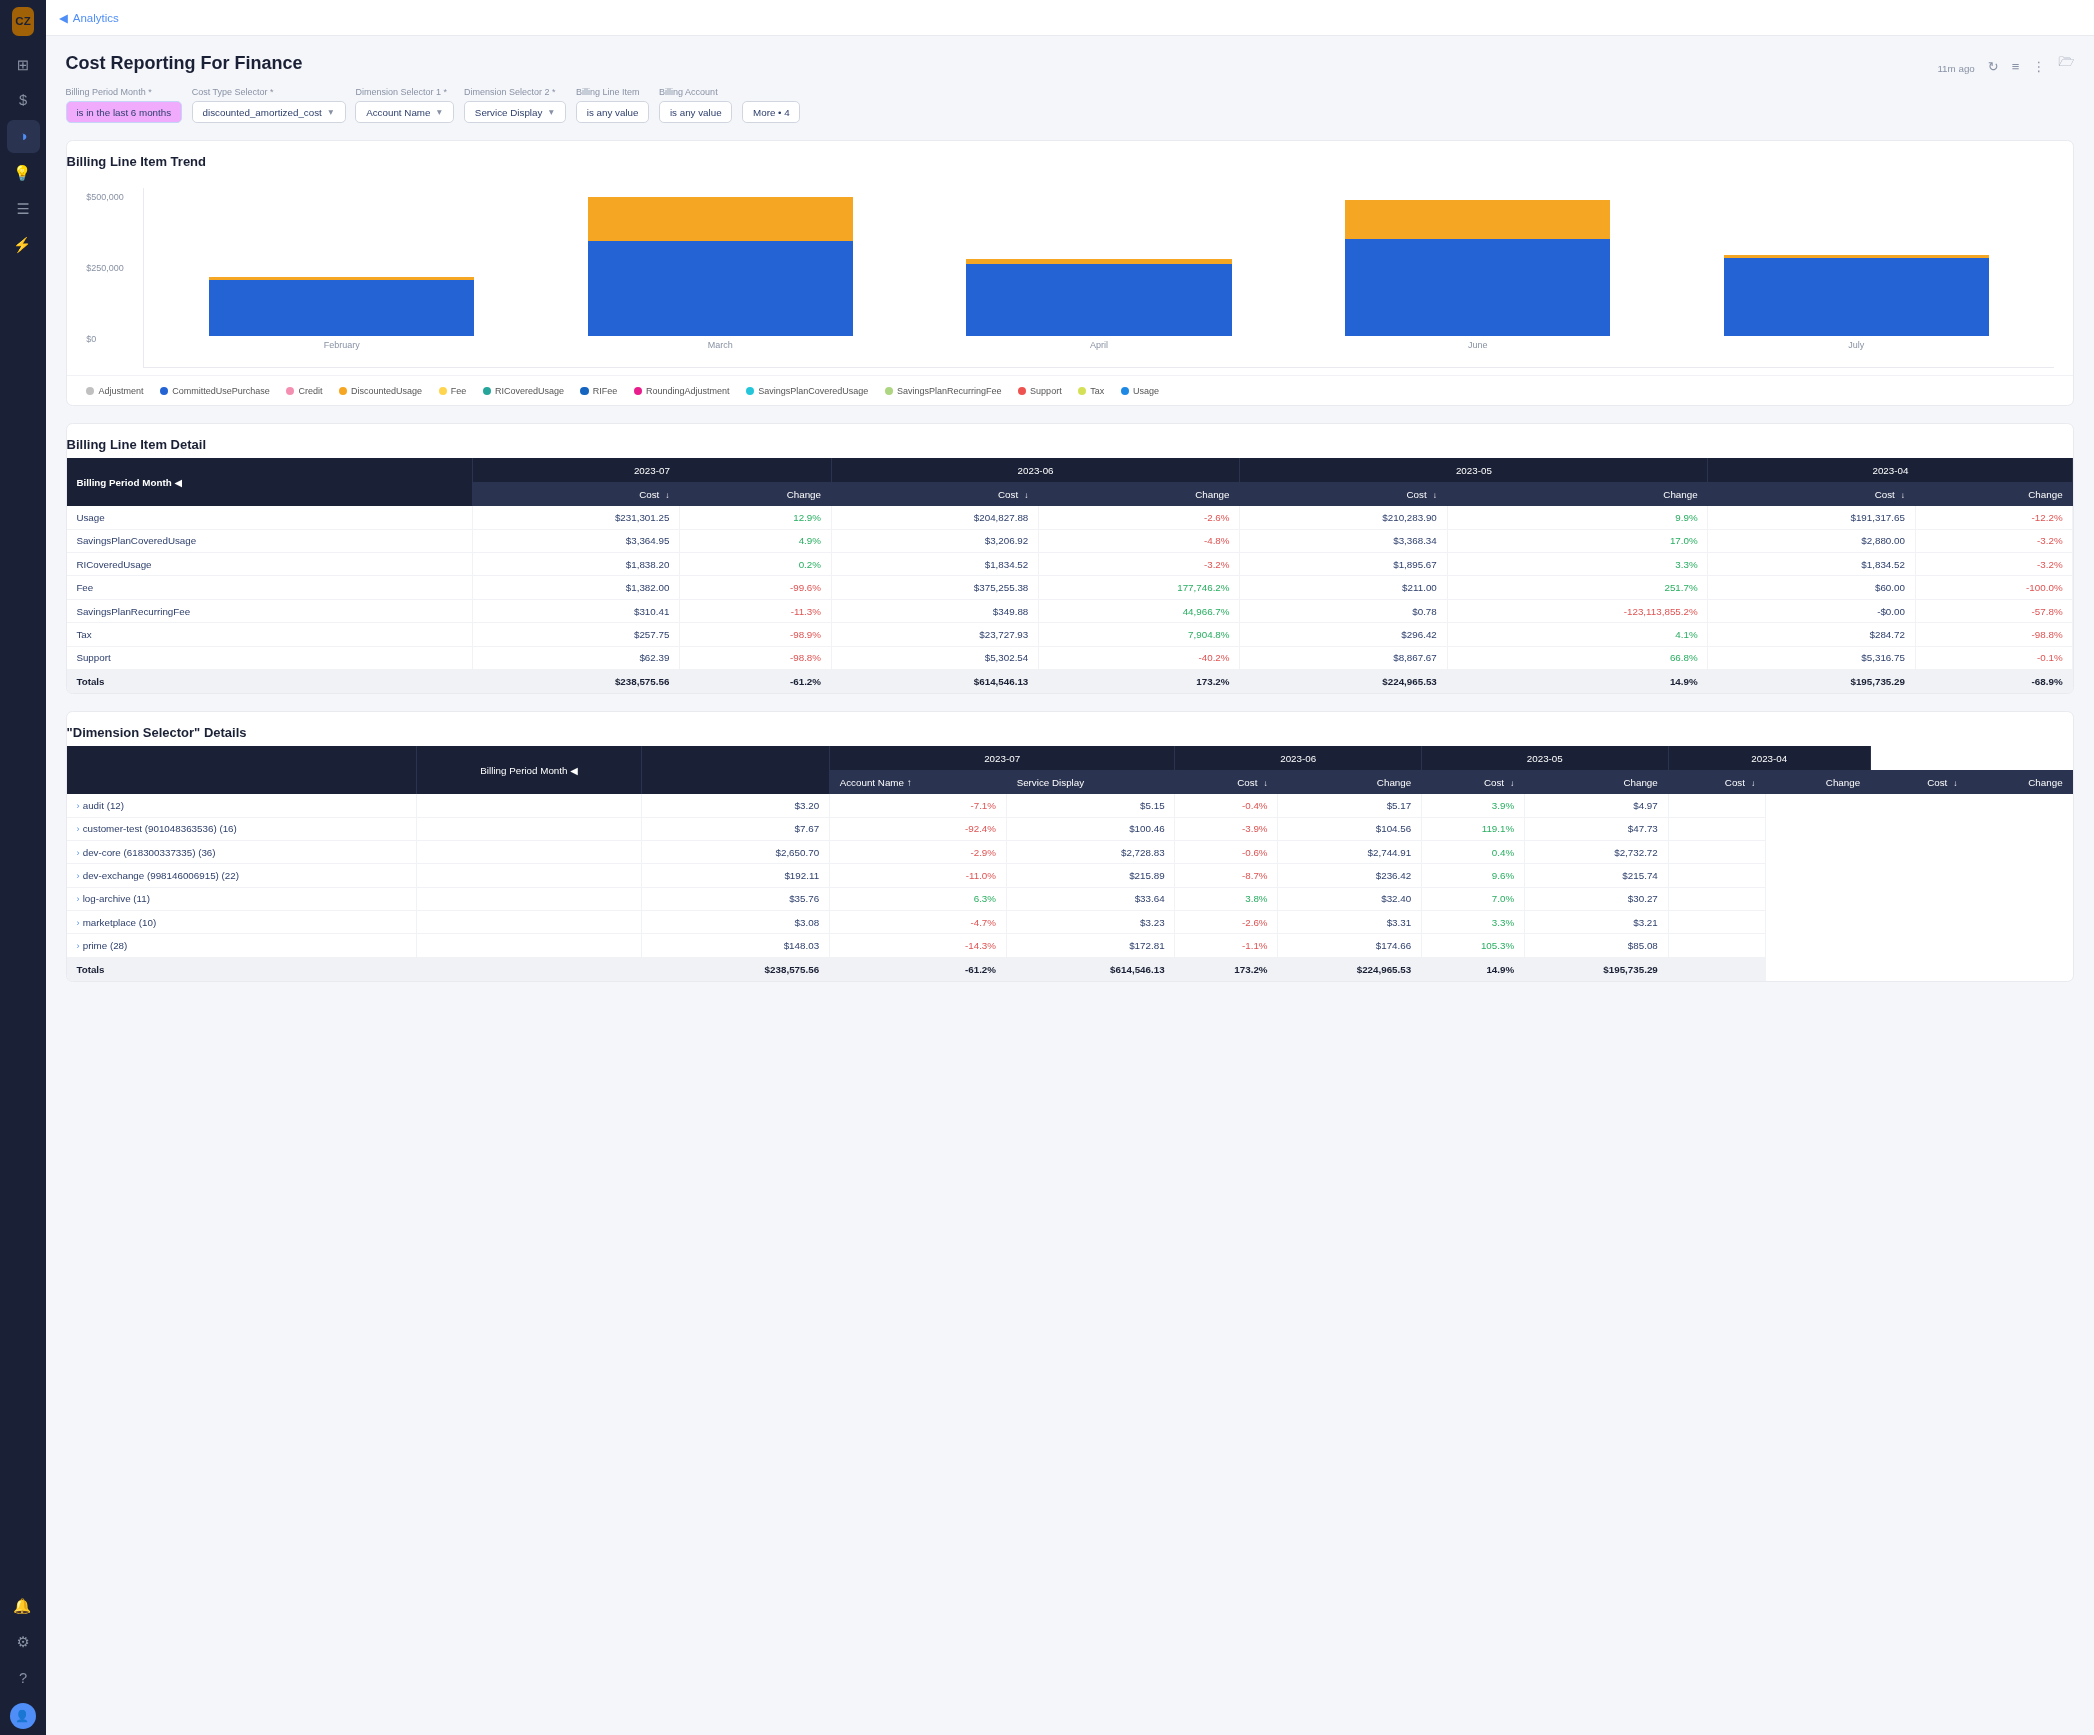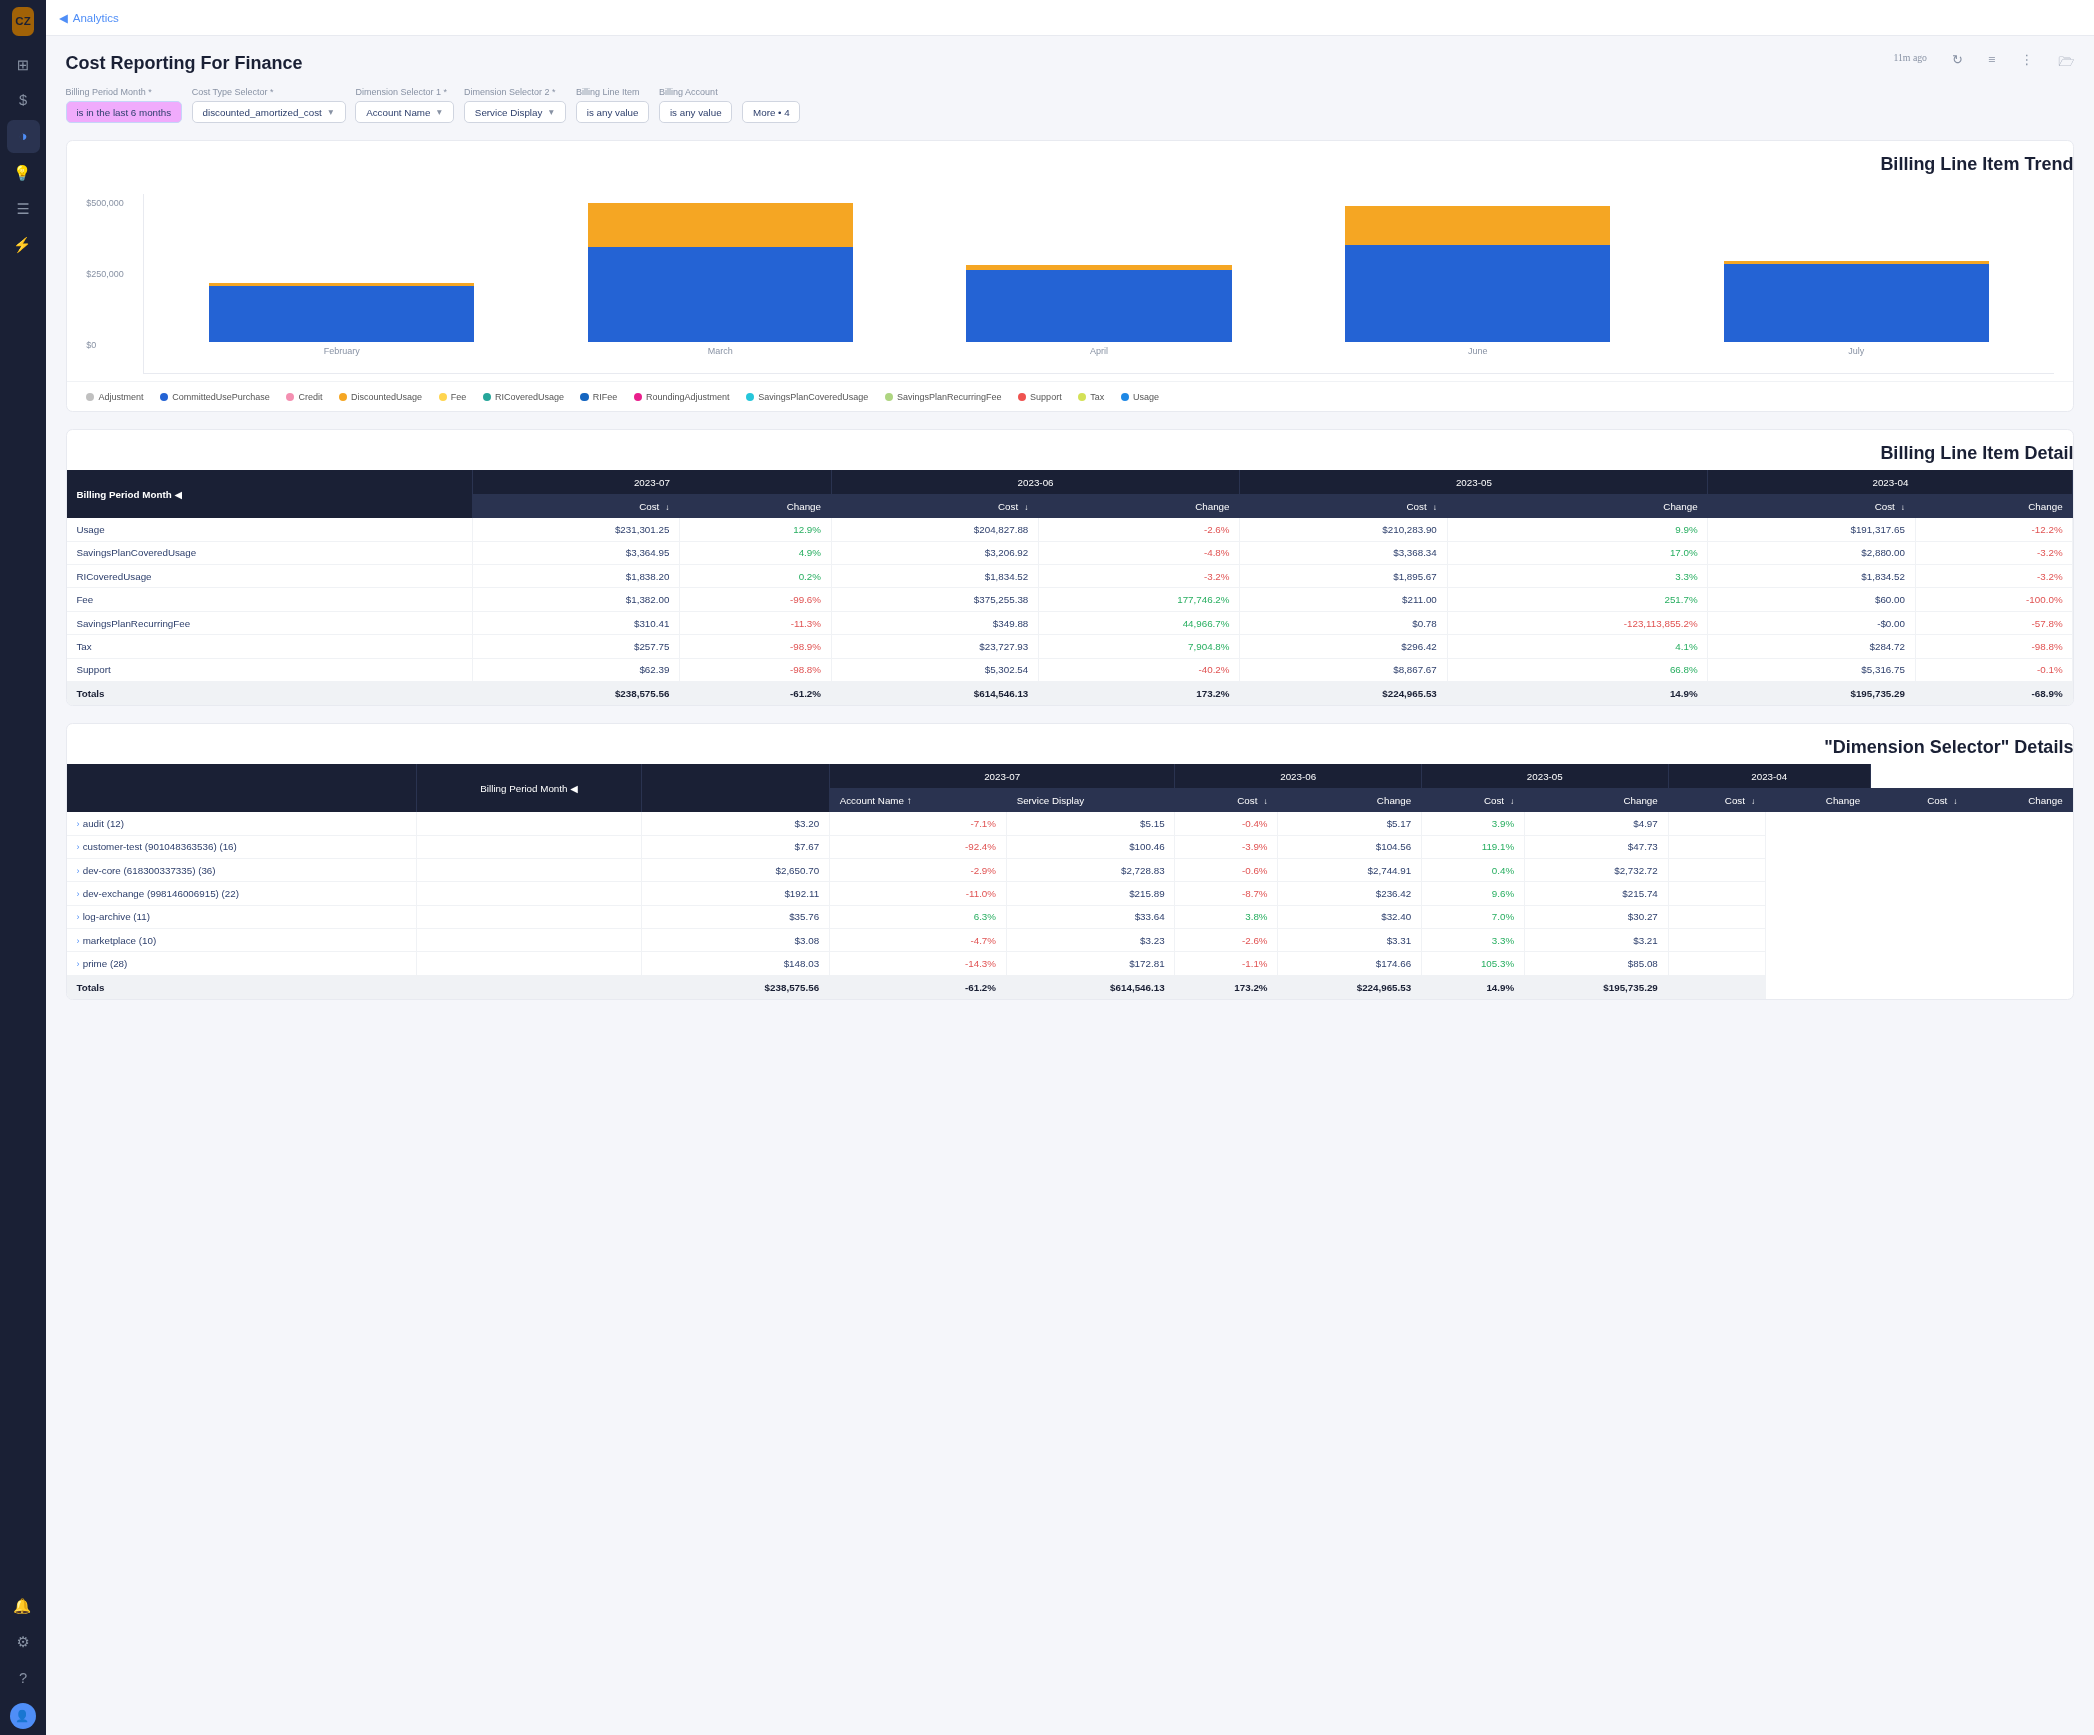--- a/index.html
+++ b/index.html
@@ -20,35 +20,35 @@
     .topnav { height: 36px; background: #fff; border-bottom: 0.8px solid #e8eaf0; display: flex; align-items: center; padding: 0 13px; gap: 4.9px; flex-shrink: 0; }
     .topnav-back { color: #4f8ef7; cursor: pointer; font-size: 11.5px; }
     .topnav-title { color: #4f8ef7; font-size: 11.5px; cursor: pointer; }
 
     
     .content { flex: 1; overflow-y: auto; padding: 16.4px 19.6px; background: #f5f6fa; }
 
     
     .page-header { display: flex; align-items: center; justify-content: space-between; margin-bottom: 13px; }
     .page-title { font-size: 18px; font-weight: 600; color: #1a2035; }
-    .page-actions { display: flex; align-items: flex-start; gap: 25px; color: #8892a4; font-size: 9.8px; font-family: Liberation Serif, serif; }
+    .page-actions { display: flex; align-items: flex-end; gap: 13px; color: #8892a4; font-size: 9.8px; }
     .page-actions-icon { cursor: pointer; font-size: 13px; color: #8892a4; }
 
     
     .filters { display: flex; align-items: center; gap: 9.8px; margin-bottom: 16.4px; flex-wrap: wrap; }
     .filter-group { display: flex; flex-direction: column; gap: 3.3px; }
     .filter-label { font-size: 9px; color: #8892a4; font-weight: 500; }
     .filter-chip { background: #f0abfc; border: 0.8px solid #c5d5f8; border-radius: 4.9px; padding: 4.9px 9.8px; font-size: 9.8px; color: #2c3e6b; cursor: pointer; display: flex; align-items: center; gap: 4.9px; white-space: nowrap; }
     .filter-chip-dropdown { background: #fff; border: 0.8px solid #d0d5e0; border-radius: 4.9px; padding: 4.9px 9.8px; font-size: 9.8px; color: #2c3e6b; cursor: pointer; display: flex; align-items: center; gap: 4.9px; white-space: nowrap; }
     .filter-chip-dropdown .arrow { color: #8892a4; font-size: 8.2px; }
     .more-btn { background: #fff; border: 0.8px solid #d0d5e0; border-radius: 4.9px; padding: 4.9px 9.8px; font-size: 9.8px; color: #2c3e6b; cursor: pointer; }
 
     
     .card { background: #fff; border-radius: 6.5px; border: 0.8px solid #e8eaf0; margin-bottom: 16.4px; overflow: hidden; }
-    .card-title { text-align: right; font-size: 18px; font-weight: 600; color: #1a2035; padding: 13px 0 6.5px; }
+    .card-title { text-align: left; font-size: 13px; font-weight: 600; color: #1a2035; padding: 13px 0 6.5px; }
 
     
     .chart-area { padding: 13px 19.6px 6.5px; }
     .chart-container { position: relative; height: 180px; }
     .chart-labels-y { position: absolute; left: 0; top: 4px; bottom: 24.5px; display: flex; flex-direction: column; justify-content: space-between; font-size: 9px; color: #8892a4; width: 53px; }
     .chart-bars-area { margin-left: 57px; height: 100%; display: flex; gap: 0; border-left: 0.8px solid #e8eaf0; border-bottom: 0.8px solid #e8eaf0; padding: 8.2px 8.2px 0 8.2px; }
     .chart-month-group { flex: 1; display: flex; flex-direction: column; align-items: center; }
     .bar-stack { display: flex; flex-direction: column; align-items: center; width: 70%; }
     .bar-segment { width: 100%; }
     .chart-month-label { font-size: 9px; color: #8892a4; margin-top: 4.9px; }

